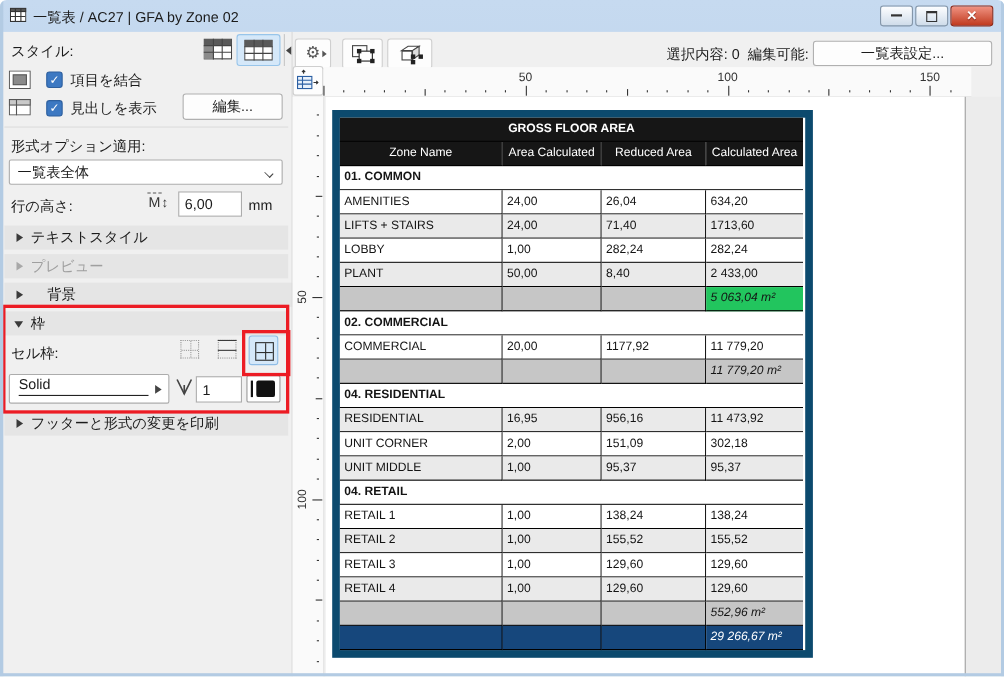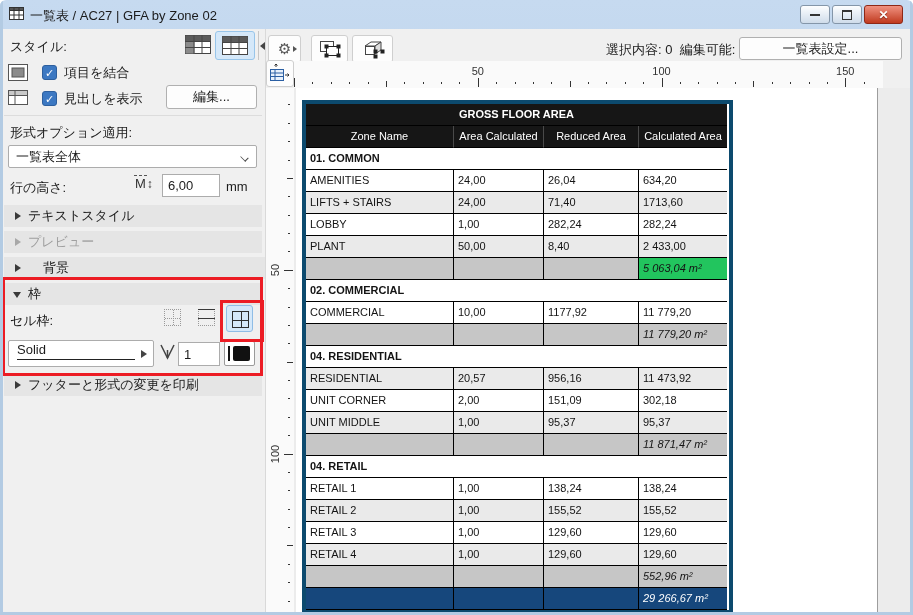--- a/index.html
+++ b/index.html
@@ -63,21 +63,21 @@
   
   .hruler { position:absolute; left:294px; top:61px; width:589px; height:27px; background:#fafafa; border-bottom:1px solid #9b9b9b; }
   .vruler { position:absolute; left:266px; top:88px; width:28px; bottom:0; background:#fafafa; border-right:1px solid #cacaca; }
   .rlabel { position:absolute; font-size:11px; color:#333; }
   .tick-h { position:absolute; width:1px; background:#333; }
   .tick-v { position:absolute; height:1px; background:#333; }
   .canvas { position:absolute; left:294px; top:88px; right:0; bottom:0; background:#ececec; }
   .paper { position:absolute; left:2px; top:0; width:581px; bottom:0; background:#fff; border-right:1px solid #9d9d9d; }
 
   
-  .schedule { position:absolute; left:6px; top:12px; width:423px; border:4px solid #0c4a6e; background:#fff; }
+  .schedule { position:absolute; left:6px; top:12px; width:423px; border:7px solid #0c4a6e; background:#fff; }
   .t-row { display:flex; height:22px; box-sizing:border-box; }
   .t-cell { box-sizing:border-box; height:22px; line-height:21px; border-right:1px solid #000; border-bottom:1px solid #000; font-size:11px; padding-left:4px; overflow:hidden; white-space:nowrap; color:#141414; }
   .t-cell:last-child { border-right:none; }
   .t-black { background:#161616; color:#fff; border-right:1px solid #4a4a4a; border-bottom:1px solid #000; }
   .t-center { text-align:center; padding-left:0; }
   .t-bold { font-weight:bold; }
   .t-sec { font-weight:bold; }
   .t-it { font-style:italic; }
   svg { display:block; }
 </style>
@@ -353,58 +353,52 @@
               <div class="t-cell" style="width: 148px; background: rgb(198, 198, 198);"></div>
               <div class="t-cell" style="width: 90px; background: rgb(198, 198, 198);"></div>
               <div class="t-cell" style="width: 95px; background: rgb(198, 198, 198);"></div>
               <div class="t-cell t-it" style="width: 88px; background: #22c55e;">5 063,04 m²</div>
             </div>
             <div class="t-row">
               <div class="t-cell t-sec" style="width: 421px;">02. COMMERCIAL</div>
             </div>
             <div class="t-row">
               <div class="t-cell" style="width: 148px; background: rgb(255, 255, 255);">COMMERCIAL</div>
-              <div class="t-cell" style="width: 90px; background: rgb(255, 255, 255);">10,00</div>
+              <div class="t-cell" style="width: 90px; background: rgb(255, 255, 255);">20,00</div>
               <div class="t-cell" style="width: 95px; background: rgb(255, 255, 255);">1177,92</div>
               <div class="t-cell" style="width: 88px; background: rgb(255, 255, 255);">11 779,20</div>
             </div>
             <div class="t-row">
               <div class="t-cell" style="width: 148px; background: rgb(198, 198, 198);"></div>
               <div class="t-cell" style="width: 90px; background: rgb(198, 198, 198);"></div>
               <div class="t-cell" style="width: 95px; background: rgb(198, 198, 198);"></div>
               <div class="t-cell t-it" style="width: 88px; background: rgb(198, 198, 198);">11 779,20 m²</div>
             </div>
             <div class="t-row">
               <div class="t-cell t-sec" style="width: 421px;">04. RESIDENTIAL</div>
             </div>
             <div class="t-row">
               <div class="t-cell" style="width: 148px; background: rgb(234, 234, 234);">RESIDENTIAL</div>
-              <div class="t-cell" style="width: 90px; background: rgb(234, 234, 234);">20,57</div>
+              <div class="t-cell" style="width: 90px; background: rgb(234, 234, 234);">16,95</div>
               <div class="t-cell" style="width: 95px; background: rgb(234, 234, 234);">956,16</div>
               <div class="t-cell" style="width: 88px; background: rgb(234, 234, 234);">11 473,92</div>
             </div>
             <div class="t-row">
               <div class="t-cell" style="width: 148px; background: rgb(255, 255, 255);">UNIT CORNER</div>
               <div class="t-cell" style="width: 90px; background: rgb(255, 255, 255);">2,00</div>
               <div class="t-cell" style="width: 95px; background: rgb(255, 255, 255);">151,09</div>
               <div class="t-cell" style="width: 88px; background: rgb(255, 255, 255);">302,18</div>
             </div>
             <div class="t-row">
               <div class="t-cell" style="width: 148px; background: rgb(234, 234, 234);">UNIT MIDDLE</div>
               <div class="t-cell" style="width: 90px; background: rgb(234, 234, 234);">1,00</div>
               <div class="t-cell" style="width: 95px; background: rgb(234, 234, 234);">95,37</div>
               <div class="t-cell" style="width: 88px; background: rgb(234, 234, 234);">95,37</div>
             </div>
             <div class="t-row">
-              <div class="t-cell" style="width: 148px; background: rgb(198, 198, 198);"></div>
-              <div class="t-cell" style="width: 90px; background: rgb(198, 198, 198);"></div>
-              <div class="t-cell" style="width: 95px; background: rgb(198, 198, 198);"></div>
-              <div class="t-cell t-it" style="width: 88px; background: rgb(198, 198, 198);">11 871,47 m²</div>
-            </div>
-            <div class="t-row">
               <div class="t-cell t-sec" style="width: 421px;">04. RETAIL</div>
             </div>
             <div class="t-row">
               <div class="t-cell" style="width: 148px; background: rgb(255, 255, 255);">RETAIL 1</div>
               <div class="t-cell" style="width: 90px; background: rgb(255, 255, 255);">1,00</div>
               <div class="t-cell" style="width: 95px; background: rgb(255, 255, 255);">138,24</div>
               <div class="t-cell" style="width: 88px; background: rgb(255, 255, 255);">138,24</div>
             </div>
             <div class="t-row">
               <div class="t-cell" style="width: 148px; background: rgb(234, 234, 234);">RETAIL 2</div>

